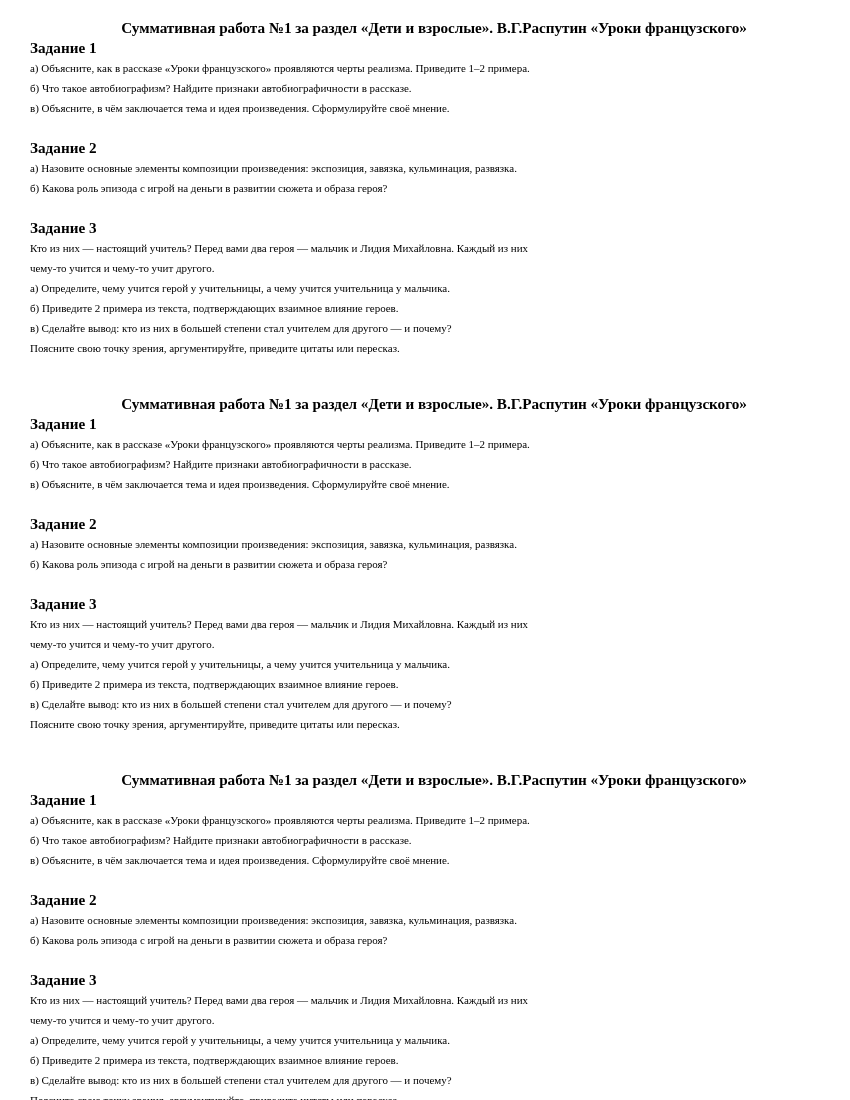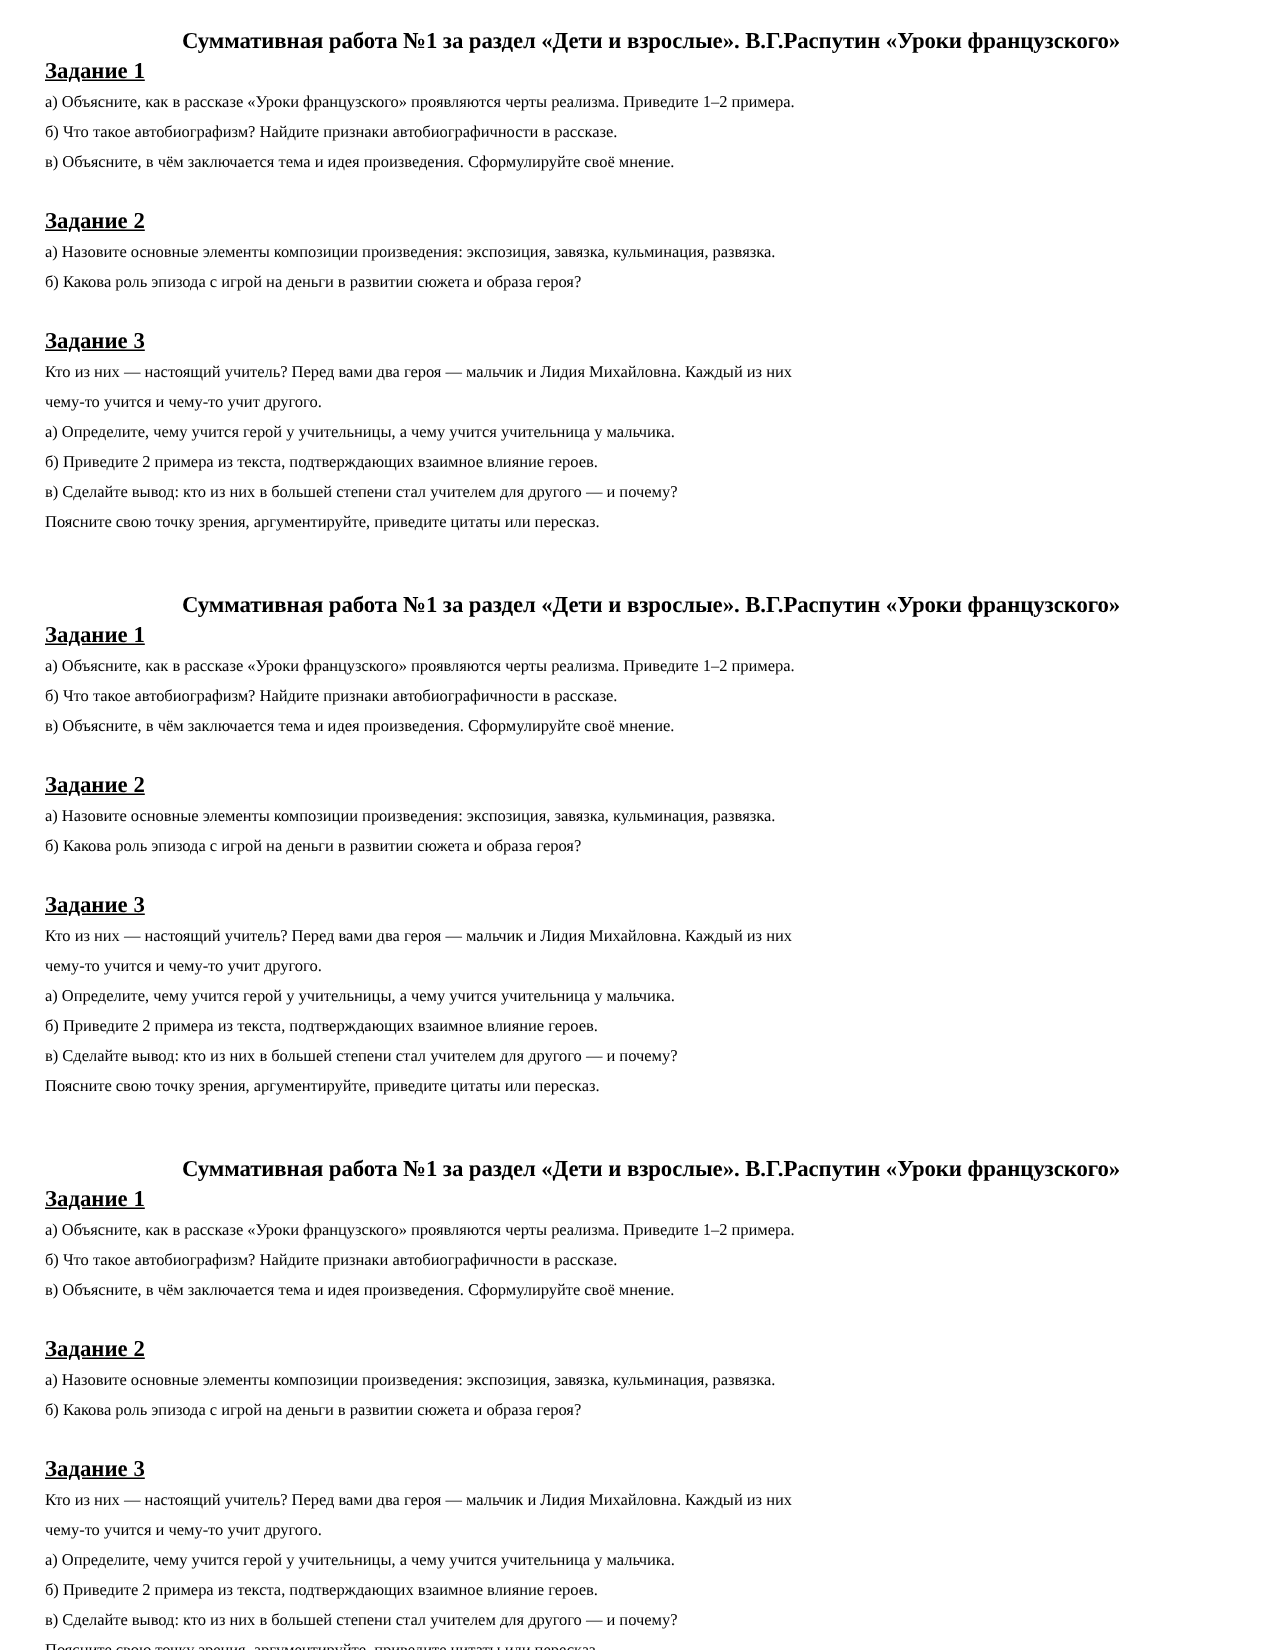--- a/index.html
+++ b/index.html
@@ -41,21 +41,20 @@
   }
   .task {
     margin: 0;
   }
   .task-heading {
     font-size: 15.2px;
     font-weight: bold;
     line-height: 20px;
     margin: 0;
     white-space: nowrap;
-    text-decoration: underline;
   }
   .task-line {
     font-size: 11px;
     line-height: 20px;
     margin: 0;
     white-space: nowrap;
     letter-spacing: -0.02px;
   }
   .spacer {
     height: 20px;

